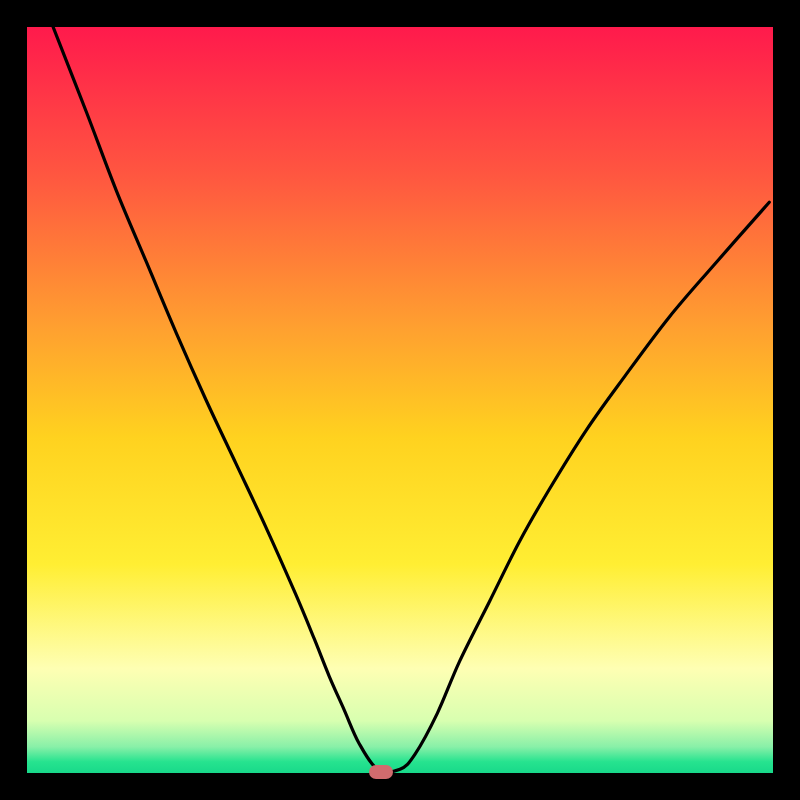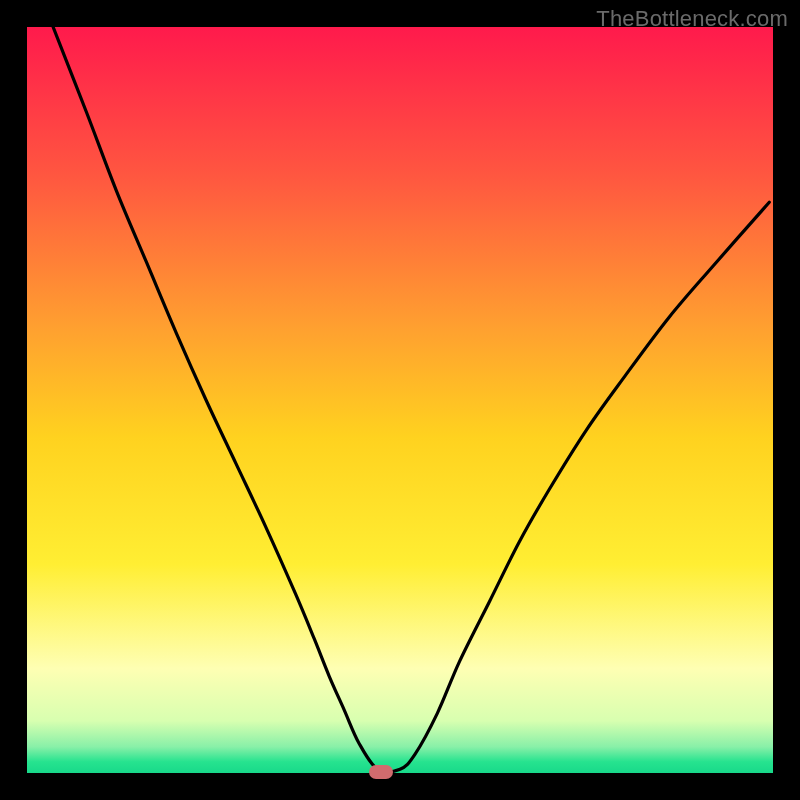--- a/index.html
+++ b/index.html
@@ -35,21 +35,20 @@
     height: 14px;
     border-radius: 7px;
     background: #d16b6e;
   }
 </style>
 </head>
 <body>
 
 <div class="frame">
 
-  <div class="watermark">TheBottleneck.com</div>
 
   <div class="plot-area">
     <svg id="plot-svg" width="746" height="746" viewBox="0 0 746 746">
       <defs>
         <linearGradient id="bg-grad" x1="0" y1="0" x2="0" y2="1">
             <stop offset="0%" stop-color="#ff1a4c"></stop>
             <stop offset="20%" stop-color="#ff5740"></stop>
             <stop offset="40%" stop-color="#ff9f30"></stop>
             <stop offset="55.00000000000001%" stop-color="#ffd21f"></stop>
             <stop offset="72%" stop-color="#ffee33"></stop>

